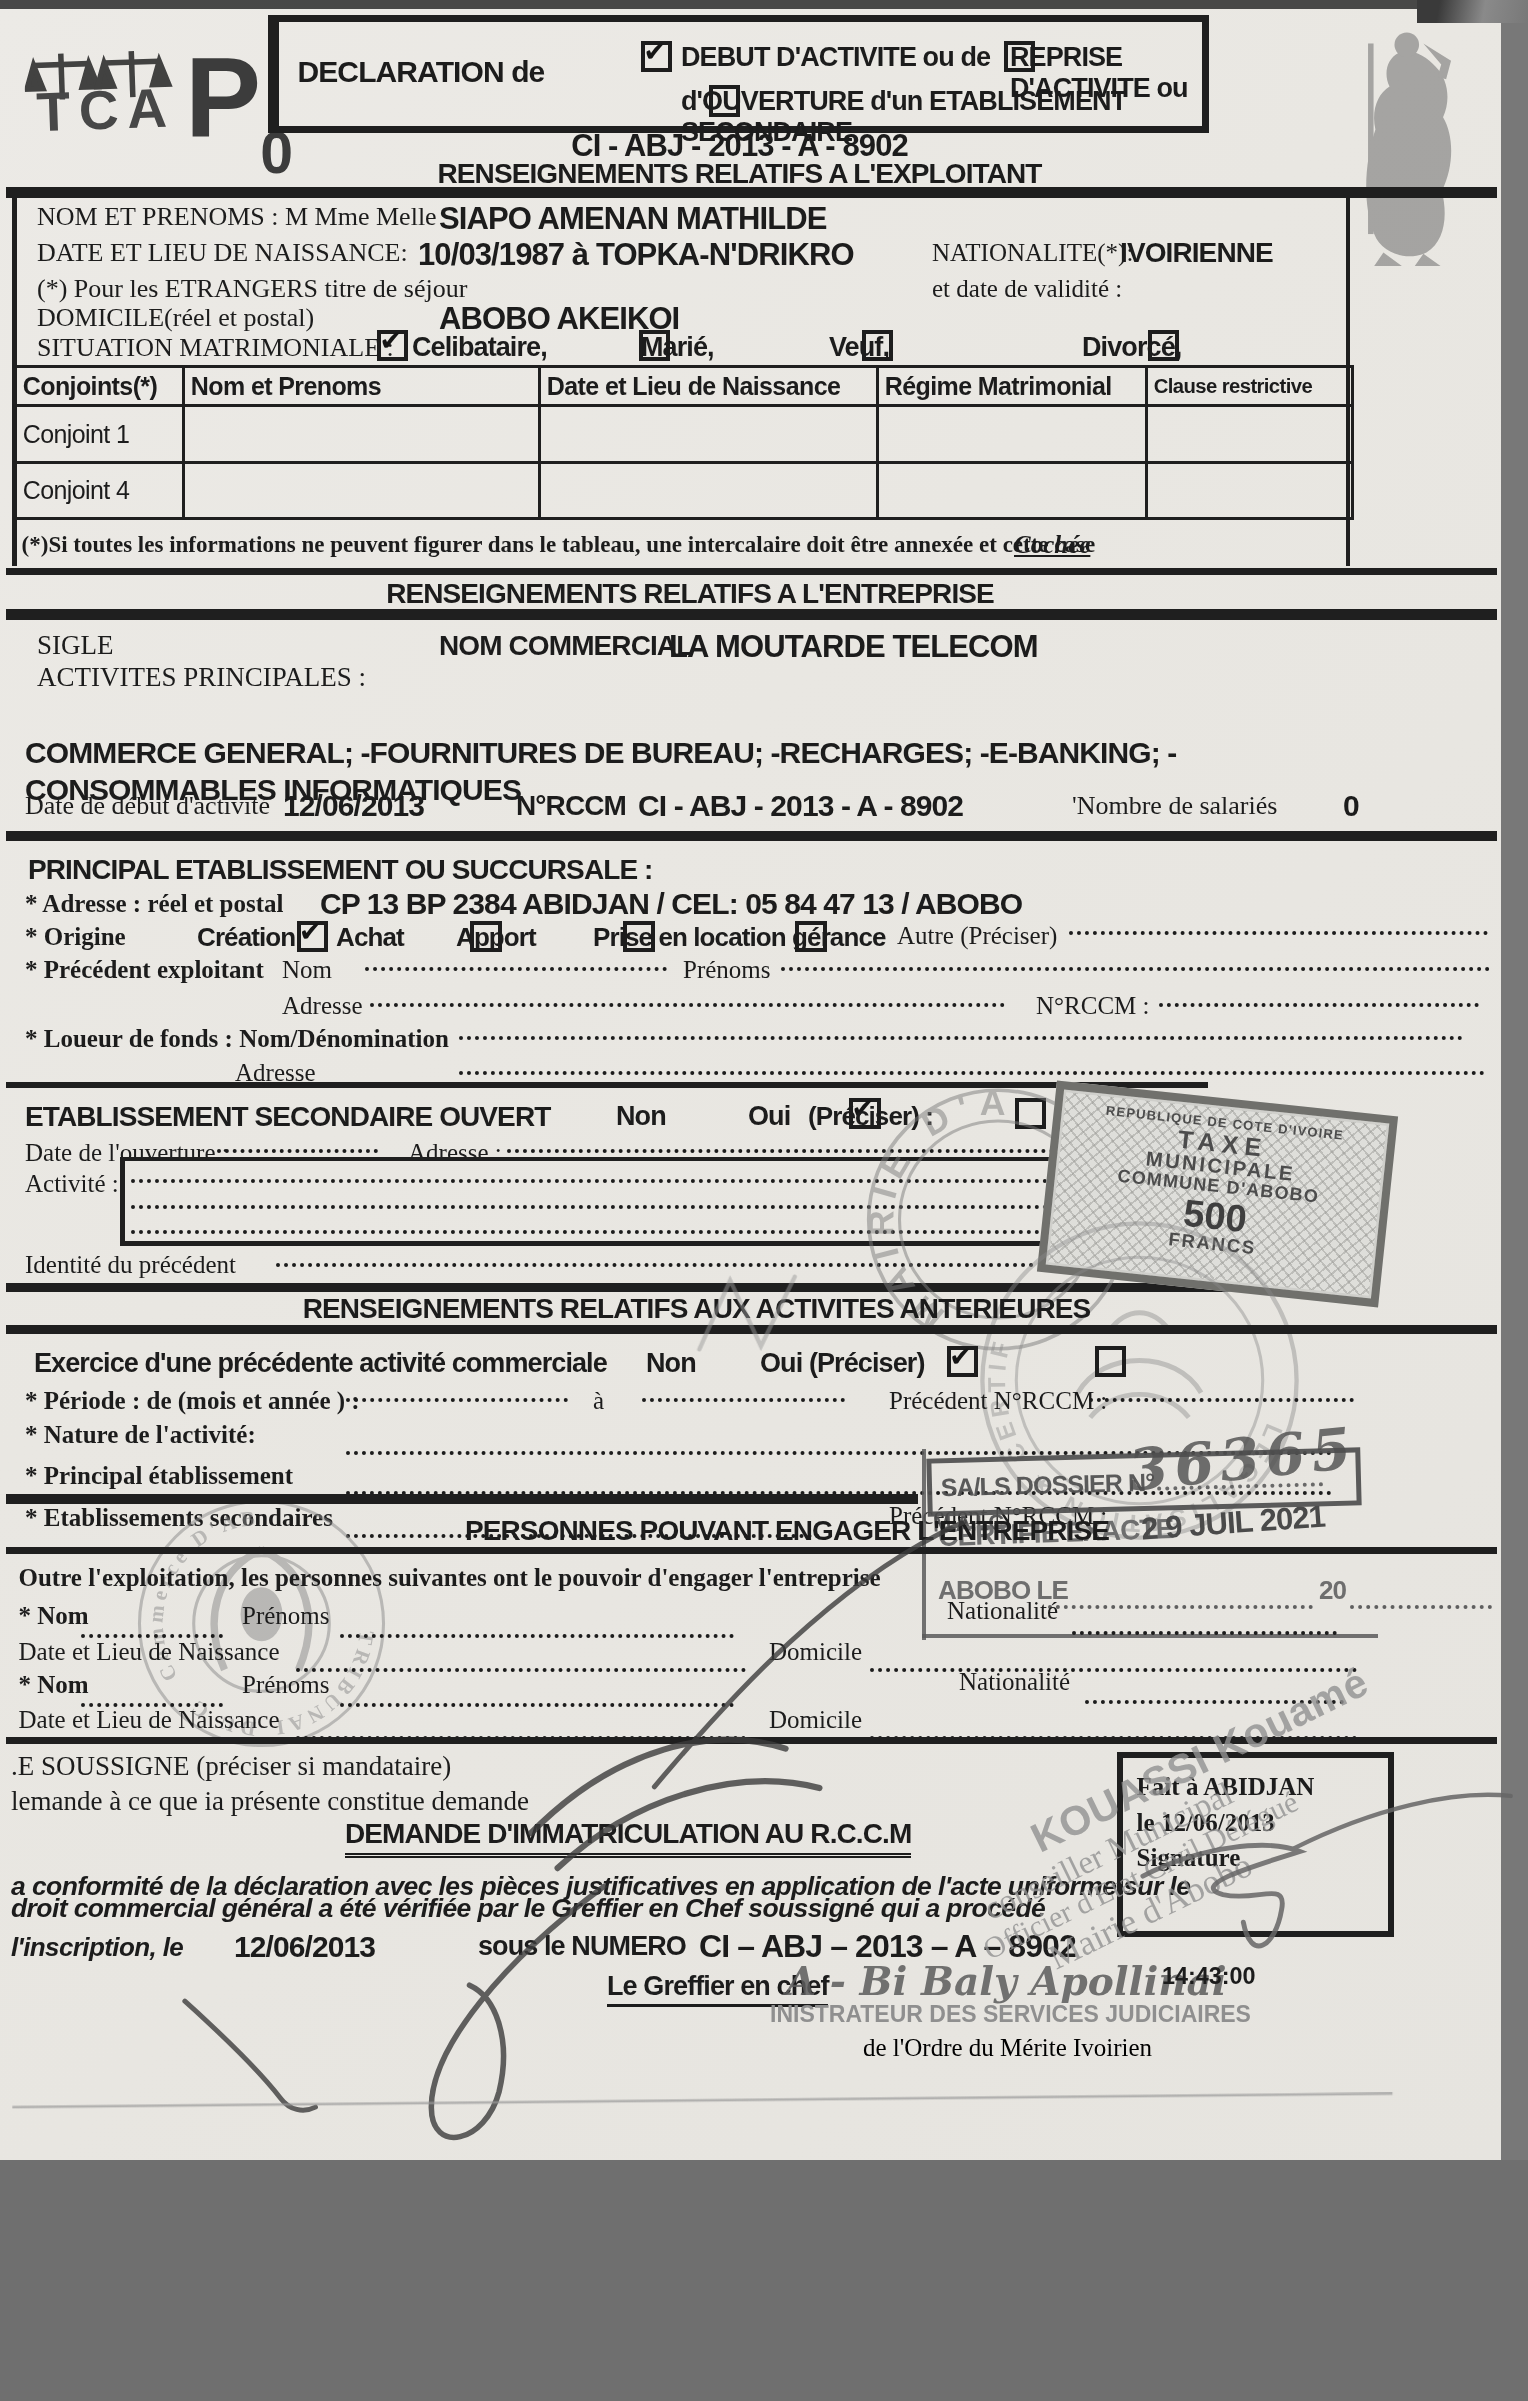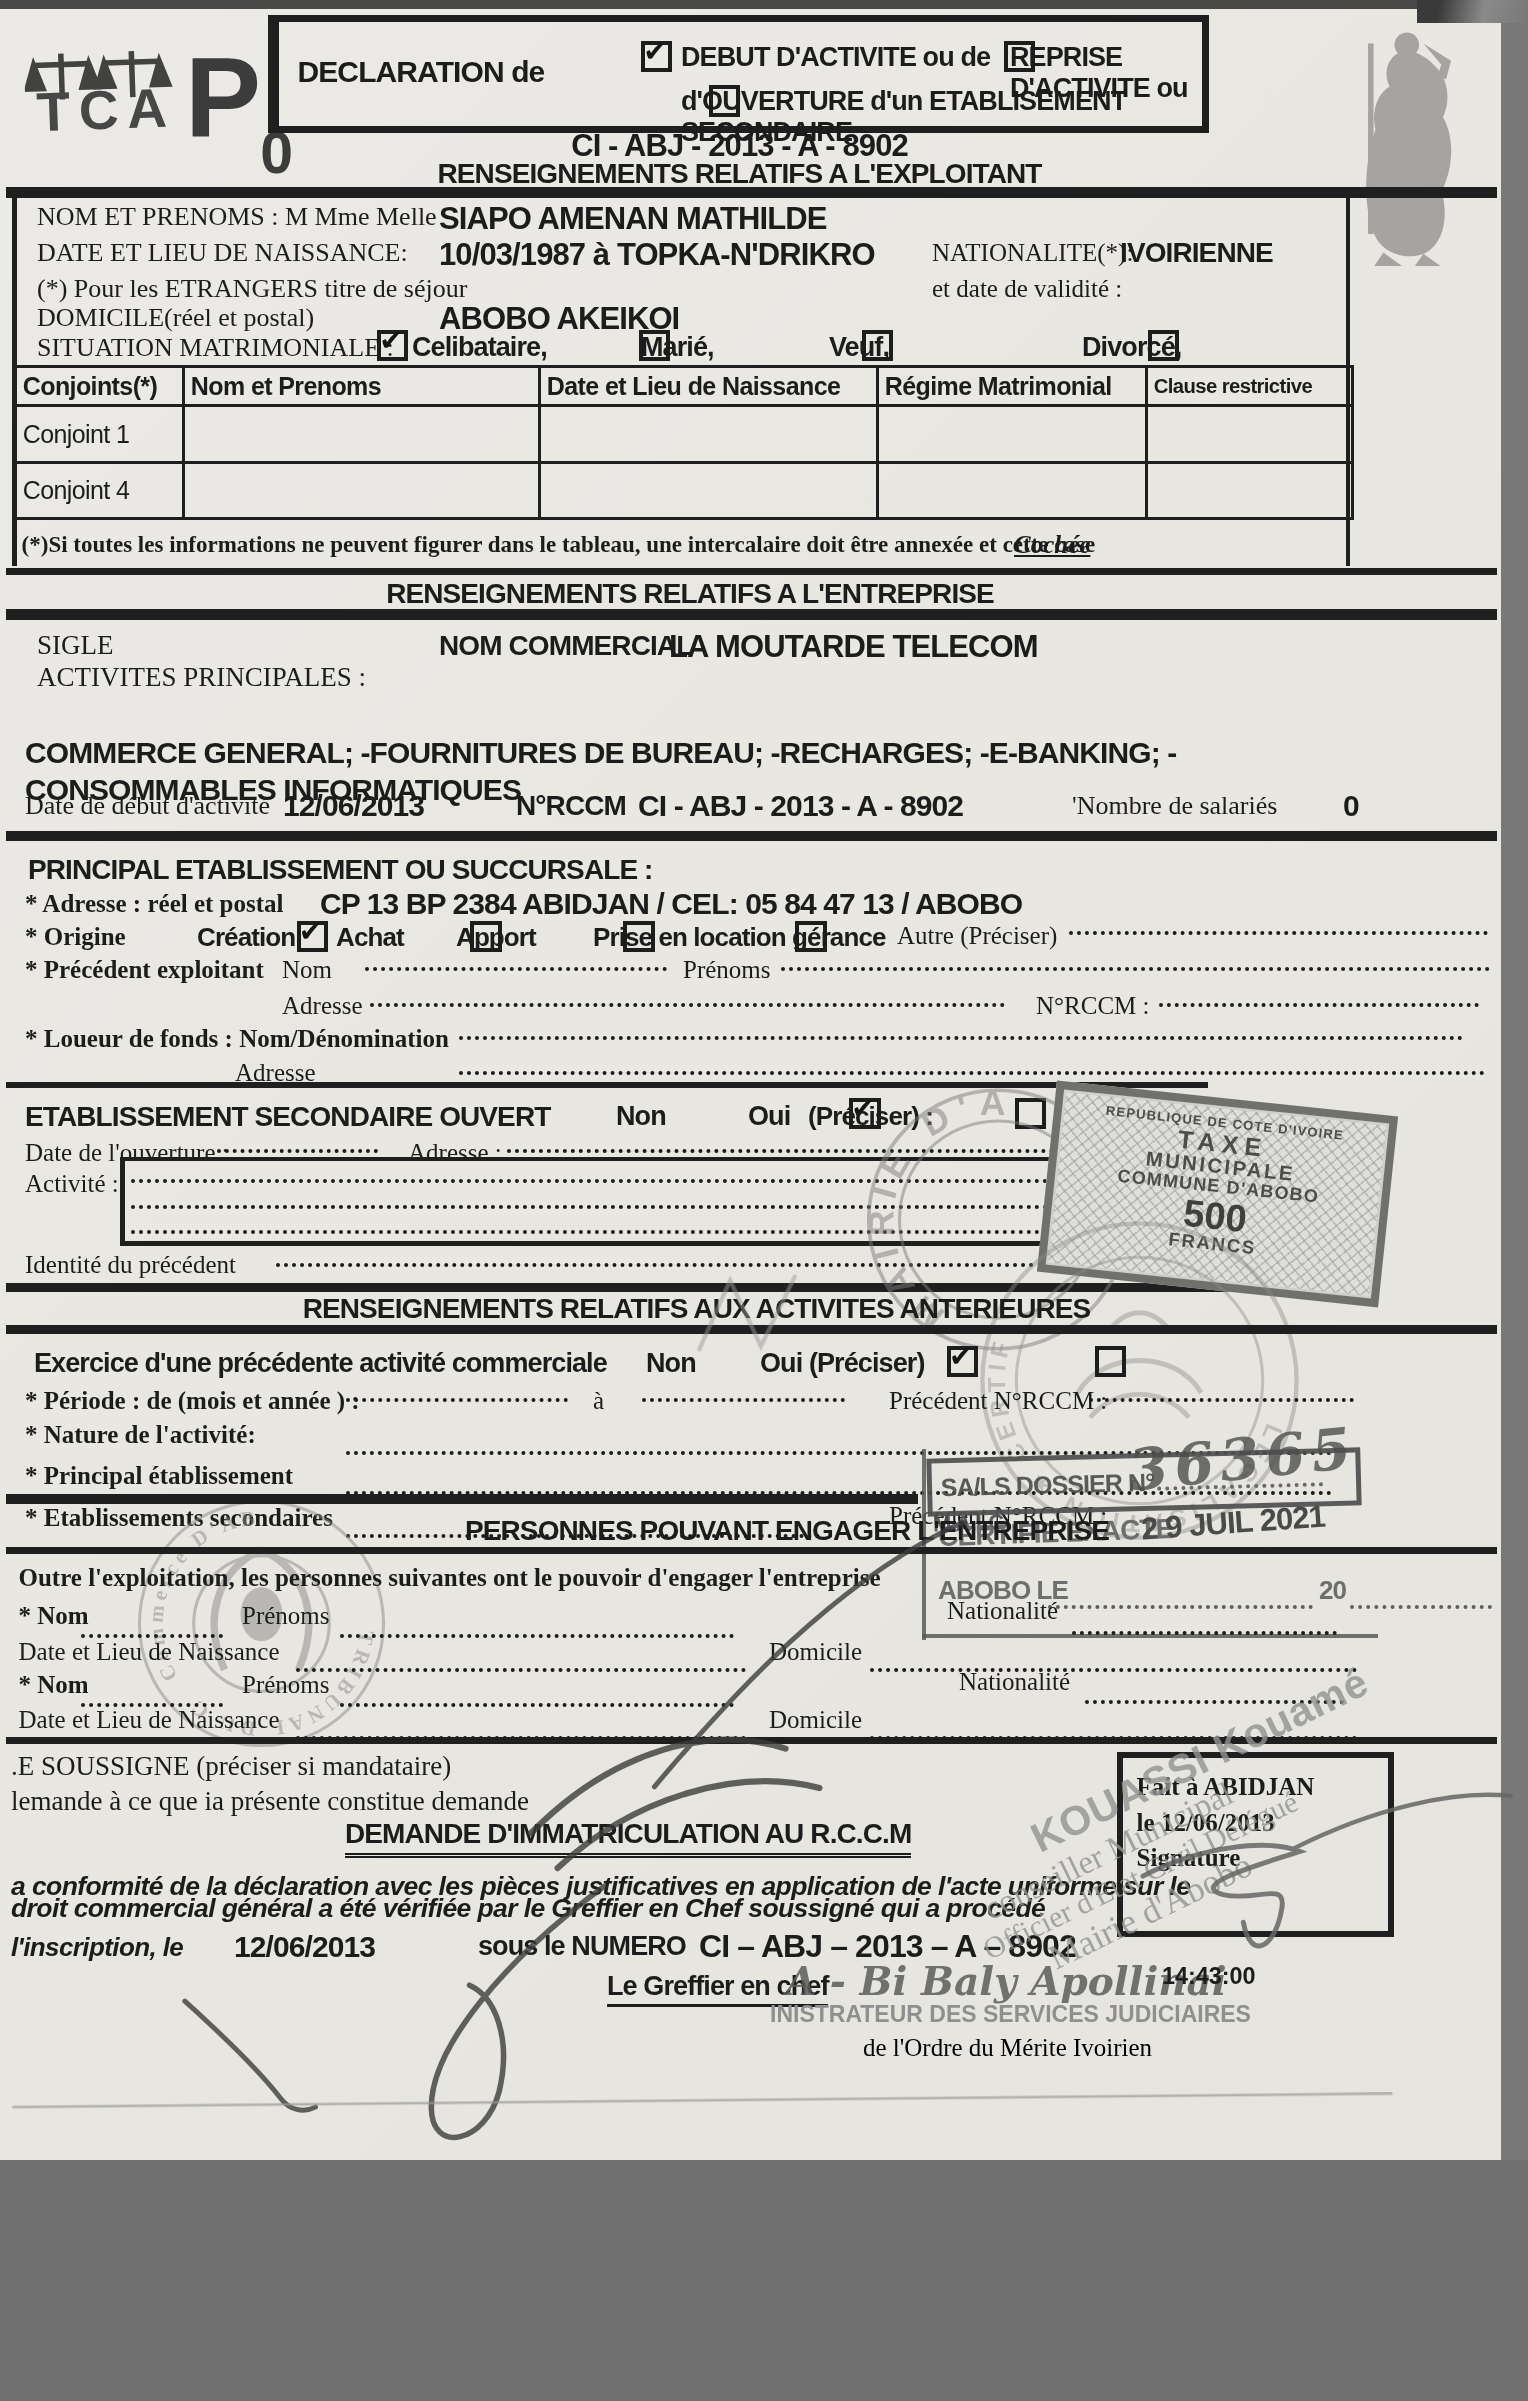--- a/index.html
+++ b/index.html
@@ -103,21 +103,21 @@
 <div class="a rule" style="left:6.2px;top:187px;width:1491px;height:10.5px;"></div>
 
 
 <div class="a" style="left:12.3px;top:196px;width:4.3px;height:370px;background:#1f1f1f;"></div>
 <div class="a" style="left:1346px;top:196px;width:4.3px;height:370px;background:#1f1f1f;"></div>
 
 <div class="a s" style="left:37px;top:202px;font-size:26px;">NOM ET PRENOMS : M Mme Melle</div>
 <div class="a c" style="left:439px;top:201px;font-size:31px;">SIAPO AMENAN MATHILDE</div>
 
 <div class="a s" style="left:37px;top:238px;font-size:26px;">DATE ET LIEU DE NAISSANCE:</div>
-<div class="a c" style="left:439px;top:237px;font-size:31px;">10/03/1987 à TOPKA-N'DRIKRO</div>
+<div class="a c" style="left:418px;top:237px;font-size:31px;">10/03/1987 à TOPKA-N'DRIKRO</div>
 <div class="a s" style="left:932px;top:239px;font-size:25px;">NATIONALITE(*):</div>
 <div class="a c" style="left:1120px;top:237px;font-size:28px;">IVOIRIENNE</div>
 
 <div class="a s" style="left:37px;top:274px;font-size:26px;">(*) Pour les ETRANGERS titre de séjour</div>
 <div class="a s" style="left:932px;top:275px;font-size:25px;">et date de validité :</div>
 
 <div class="a s" style="left:37px;top:303px;font-size:26px;">DOMICILE(réel et postal)</div>
 <div class="a c" style="left:439px;top:301px;font-size:31px;">ABOBO AKEIKOI</div>
 
 <div class="a s" style="left:37px;top:333px;font-size:26px;">SITUATION MATRIMONIALE :</div>

